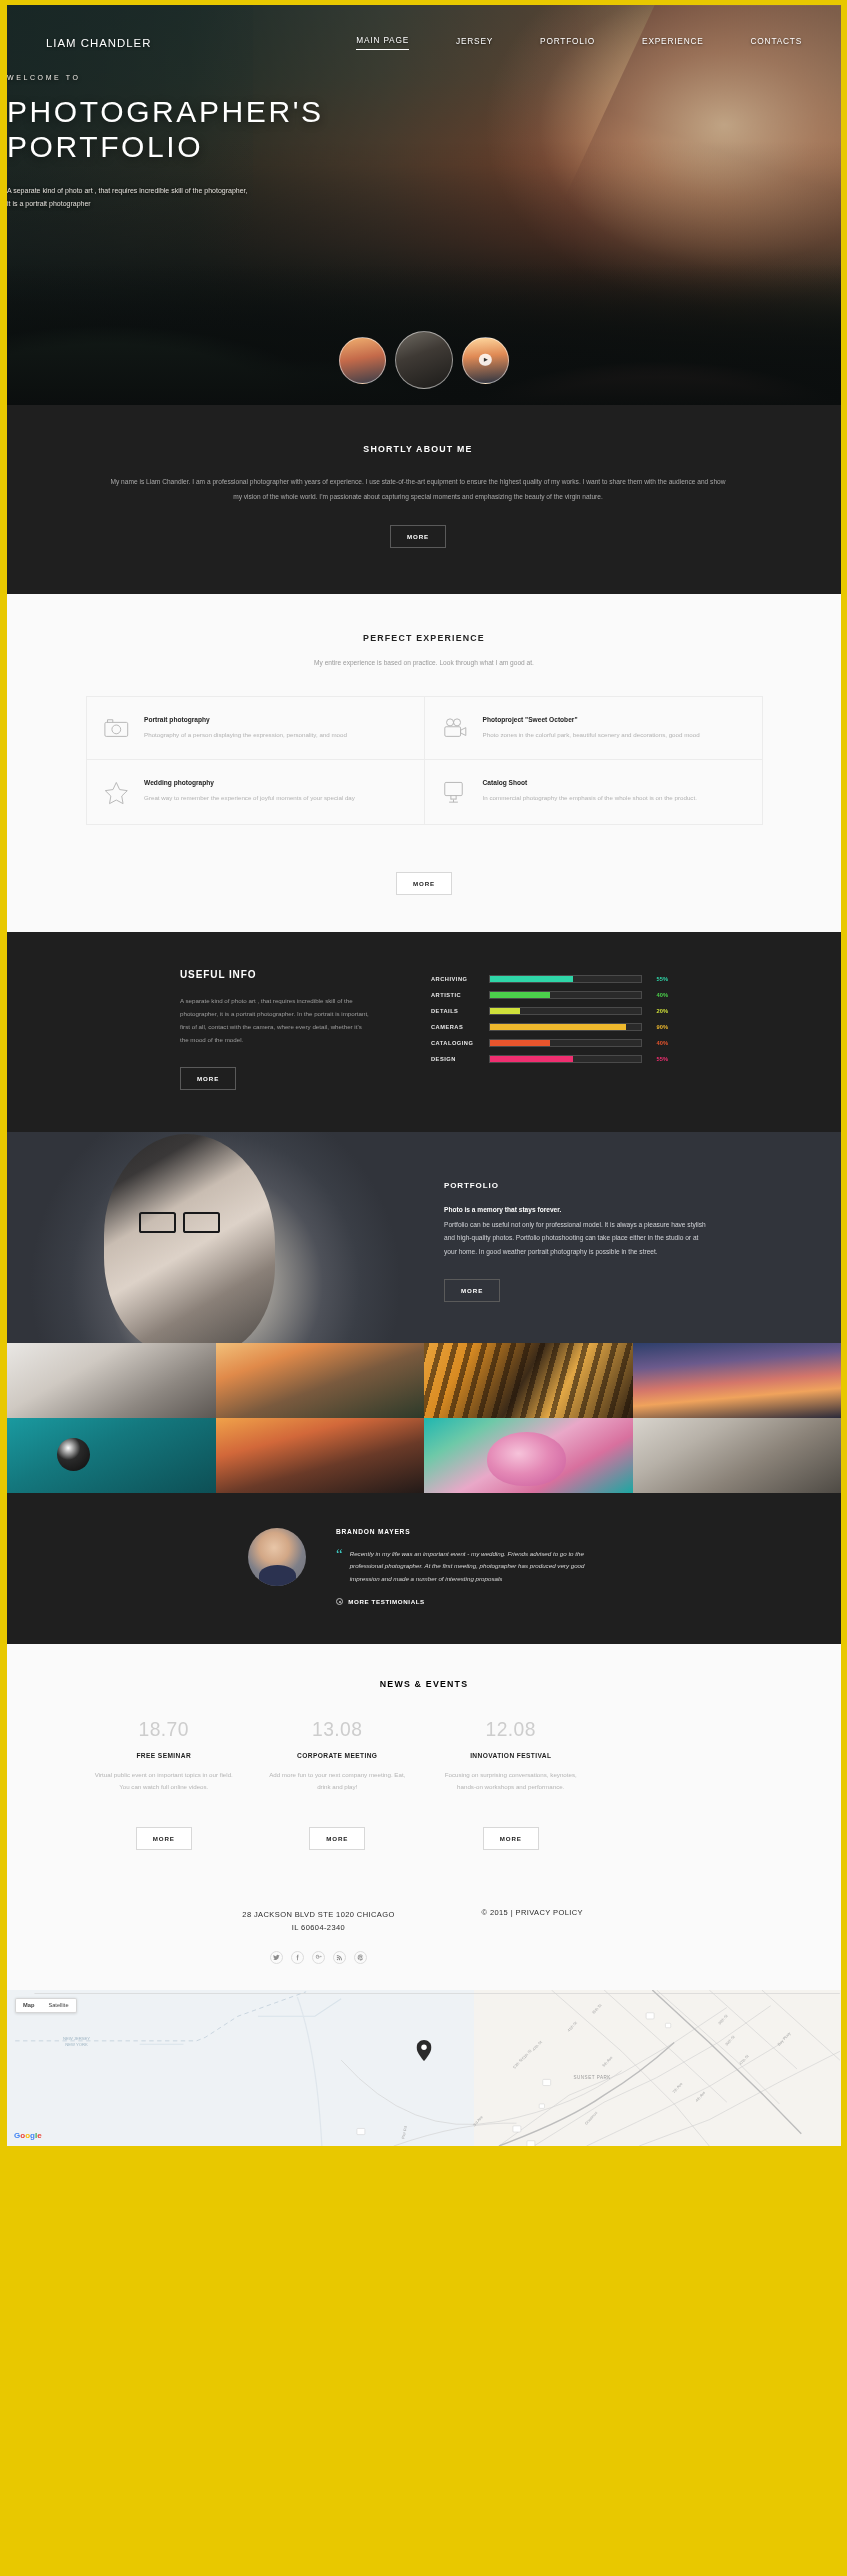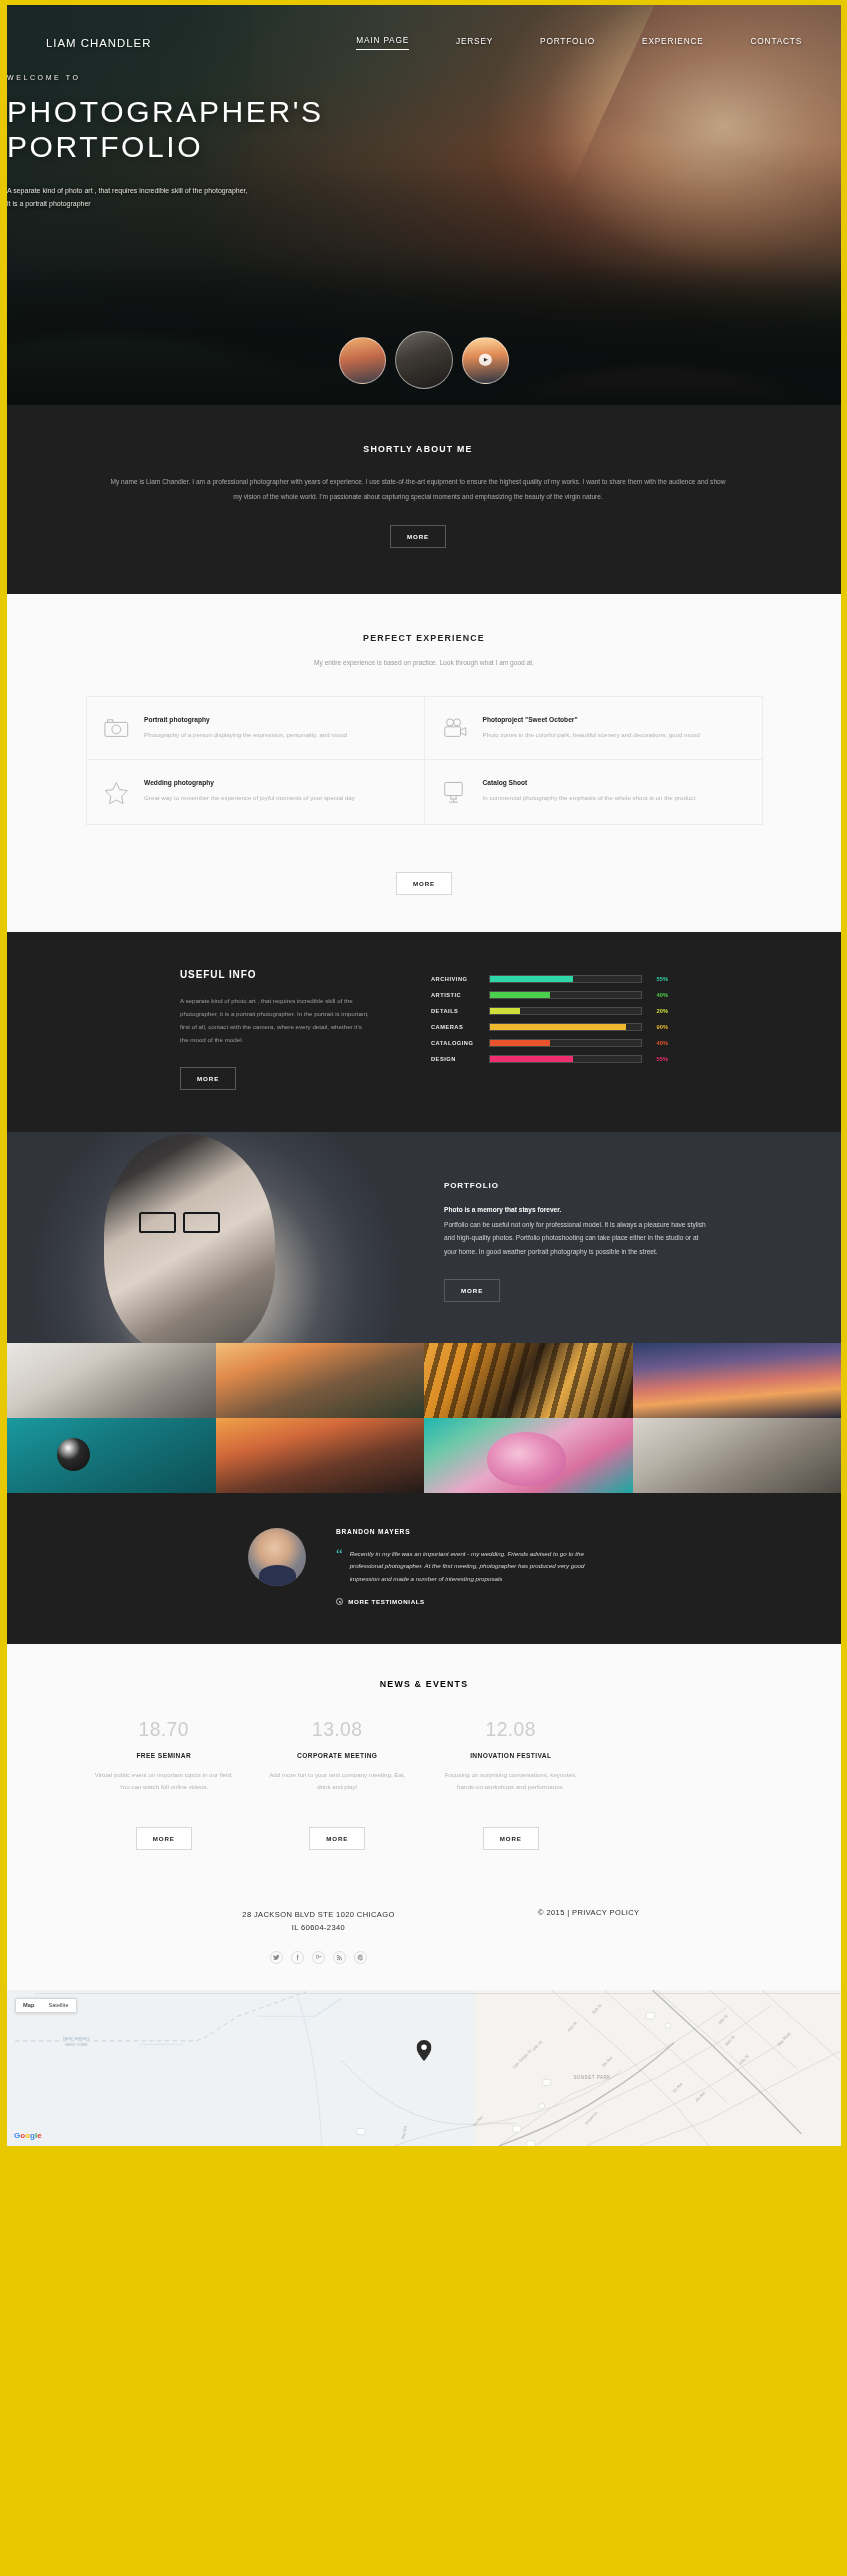--- a/index.html
+++ b/index.html
@@ -297,21 +297,21 @@
   }
   .f-mid { width: 220px; text-align: center; }
   .f-addr { font-size: 7.5px; line-height: 1.8; letter-spacing: 0.4px; color: #2a2a2a; }
   .socials { margin-top: 16px; display: flex; justify-content: center; gap: 8px; }
   .soc {
     width: 13px; height: 13px; border-radius: 50%; border: 0.9px solid #dcdcdc;
     display: flex; align-items: center; justify-content: center;
     font-size: 6.2px; color: #8c8c8c; cursor: pointer;
     font-family: "Liberation Serif", serif;
   }
-  .f-right { width: 158px; text-align: right; padding-top: 0.9px; }
+  .f-right { width: 158px; text-align: left; padding-top: 0.9px; }
   .f-copy { font-size: 7.5px; letter-spacing: 0.4px; color: #2a2a2a; }
 
   
   .map { position: relative; height: 156px; background: #f5f3ef; overflow: hidden; }
   .map-water {
     position: absolute; left: 0; top: 0; width: 56%; height: 100%;
     background: #eef2f5;
   }
   .map-roads { position: absolute; inset: 0; }
   .map-ctl {

